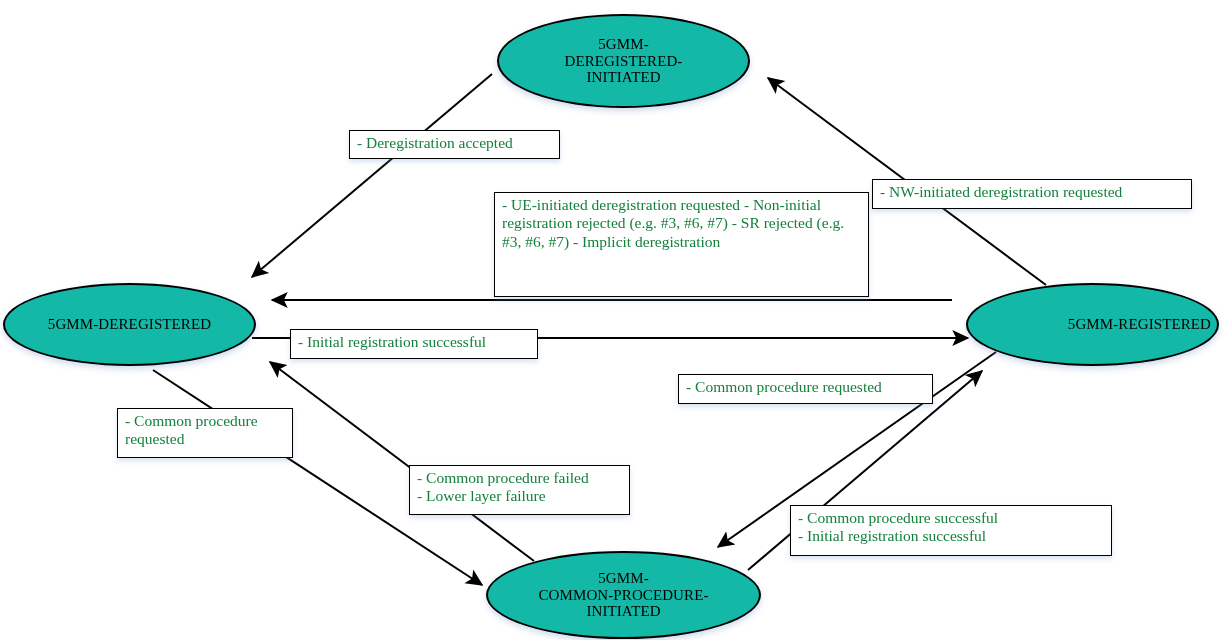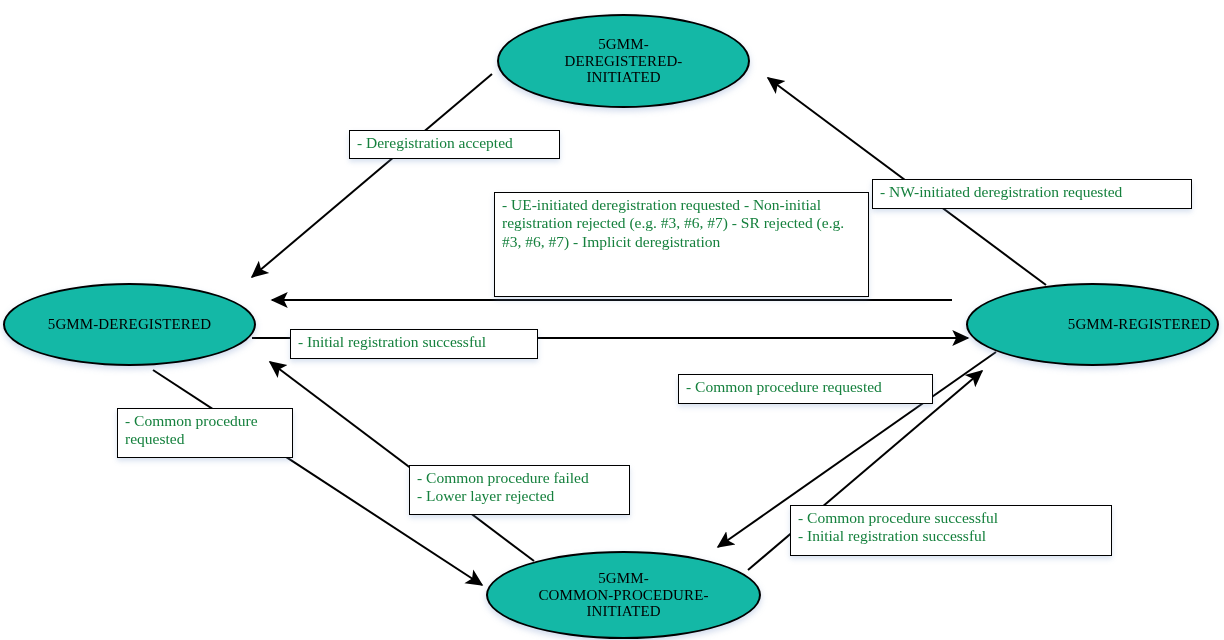--- a/index.html
+++ b/index.html
@@ -122,18 +122,18 @@
   <div class="edge-label" style="left:872px; top:179px; width:320px; height:30px;">- NW-initiated deregistration requested</div>
 
   <div class="edge-label" style="left:290px; top:329px; width:248px; height:30px;">- Initial registration successful</div>
 
   <div class="edge-label" style="left:678px; top:374px; width:255px; height:30px;">- Common procedure requested</div>
 
   <div class="edge-label" style="left:117px; top:408px; width:176px; height:50px;">- Common procedure
 requested</div>
 
   <div class="edge-label" style="left:409px; top:465px; width:221px; height:50px;">- Common procedure failed
-- Lower layer rejected</div>
+- Lower layer failure</div>
 
   <div class="edge-label" style="left:790px; top:505px; width:322px; height:51px;">- Common procedure successful
 - Initial registration successful</div>
 
 </div>
 
 </body></html>

